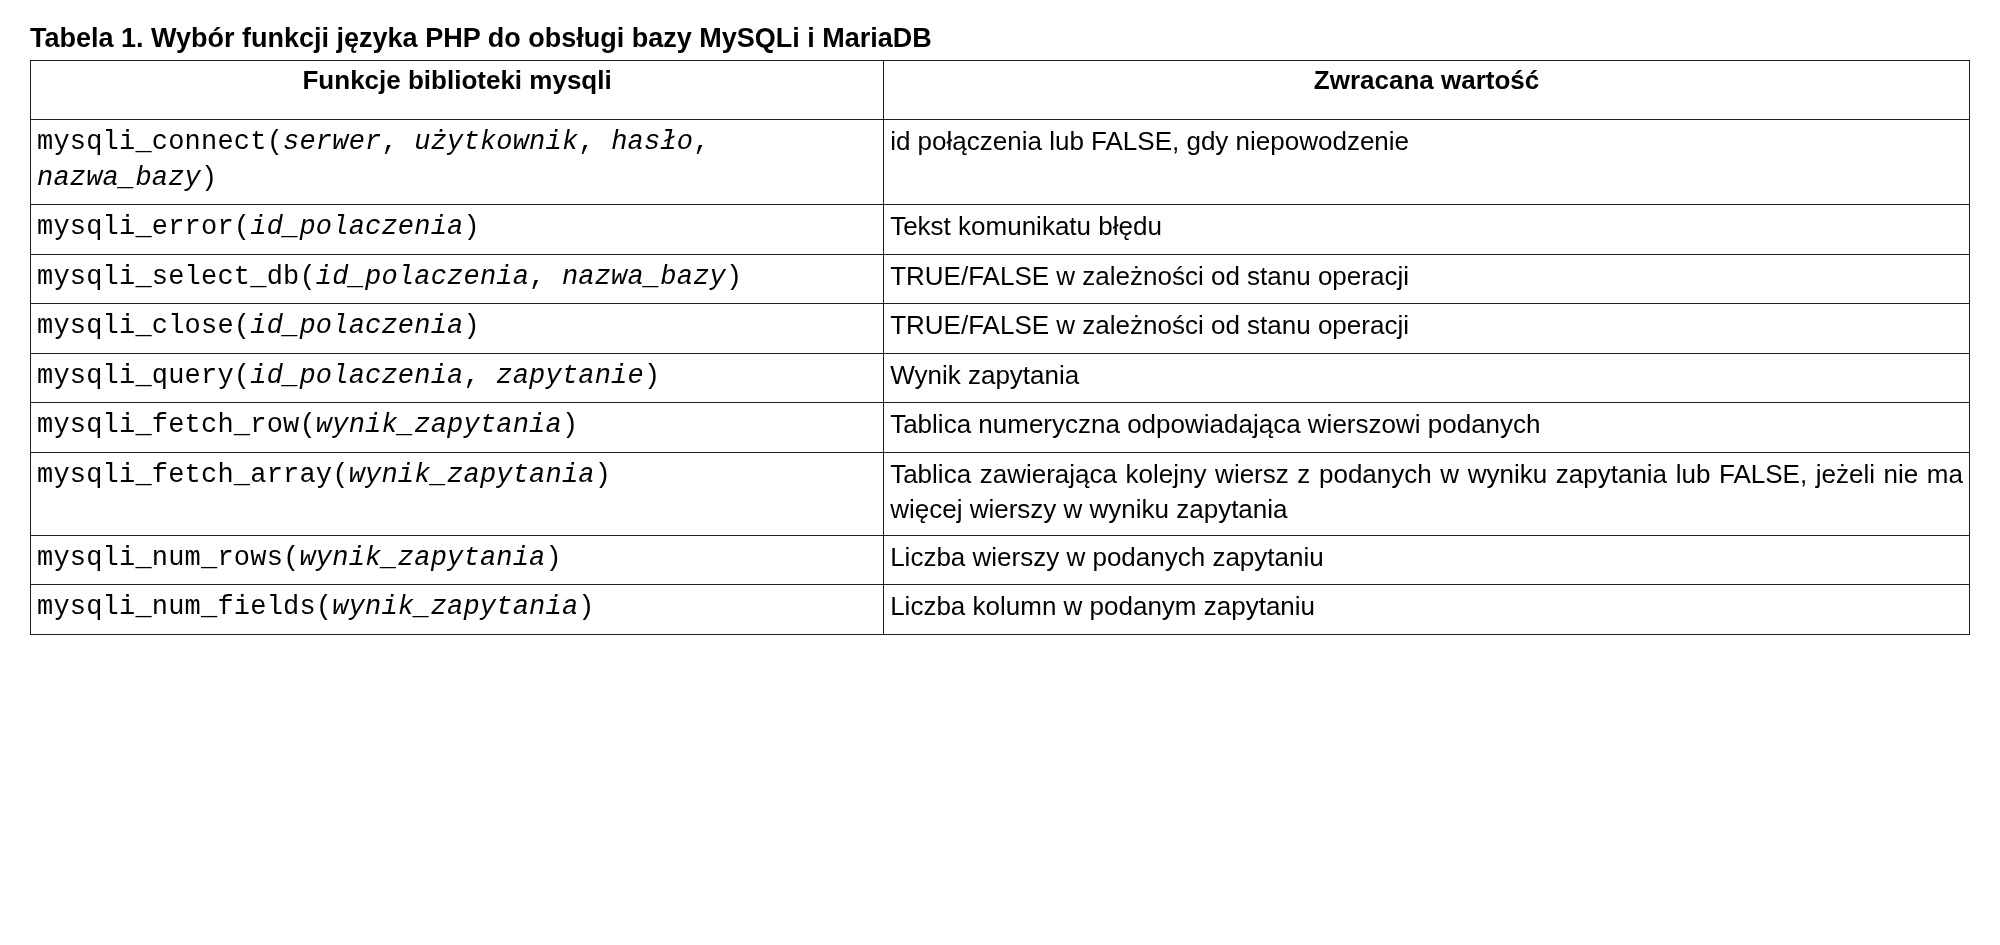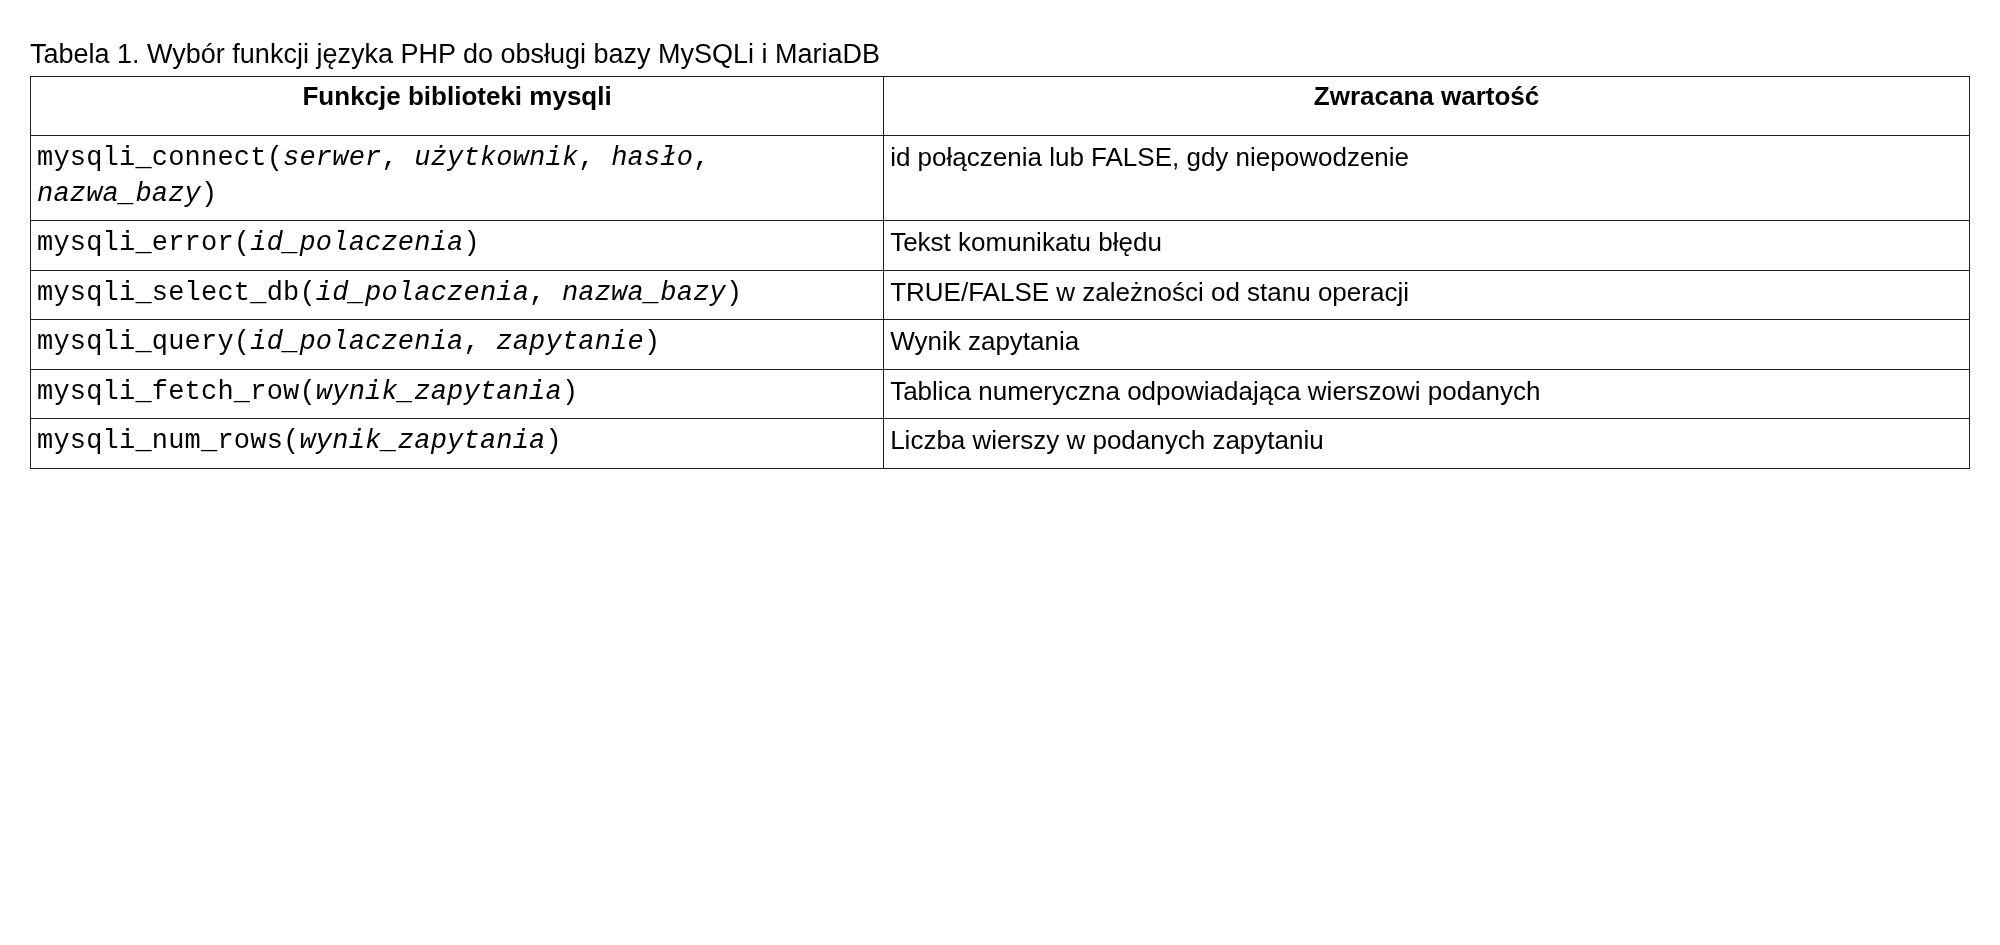--- a/index.html
+++ b/index.html
@@ -5,22 +5,22 @@
   body {
     margin: 0;
     padding: 20px 30px;
     background: #ffffff;
     font-family: Arial, Helvetica, sans-serif;
     color: #000000;
     font-size: 26px;
     line-height: 1.35;
   }
   .caption {
-    font-weight: 400;
-    margin: 16px 0 4px 0;
+    font-weight: 700;
+    margin: 0 0 4px 0;
     font-size: 27px;
   }
   table {
     border-collapse: collapse;
     width: 100%;
     table-layout: fixed;
     border-radius: 22px;
   }
   th, td {
     border: 1px solid #1f1f1f;
@@ -66,25 +66,37 @@
       </tr>
       <tr>
         <td class="mono"><span>mysqli_error(</span><span class="ital">id_polaczenia</span><span>)</span></td>
         <td>Tekst komunikatu błędu</td>
       </tr>
       <tr>
         <td class="mono"><span>mysqli_select_db(</span><span class="ital">id_polaczenia</span><span>, </span><span class="ital">nazwa_bazy</span><span>)</span></td>
         <td>TRUE/FALSE w zależności od stanu operacji</td>
       </tr>
       <tr>
+        <td class="mono"><span>mysqli_close(</span><span class="ital">id_polaczenia</span><span>)</span></td>
+        <td>TRUE/FALSE w zależności od stanu operacji</td>
+      </tr>
+      <tr>
         <td class="mono"><span>mysqli_query(</span><span class="ital">id_polaczenia</span><span>, </span><span class="ital">zapytanie</span><span>)</span></td>
         <td>Wynik zapytania</td>
       </tr>
       <tr>
         <td class="mono"><span>mysqli_fetch_row(</span><span class="ital">wynik_zapytania</span><span>)</span></td>
         <td class="justify">Tablica numeryczna odpowiadająca wierszowi podanych</td>
       </tr>
       <tr>
+        <td class="mono"><span>mysqli_fetch_array(</span><span class="ital">wynik_zapytania</span><span>)</span></td>
+        <td class="justify">Tablica zawierająca kolejny wiersz z podanych w wyniku zapytania lub FALSE, jeżeli nie ma więcej wierszy w wyniku zapytania</td>
+      </tr>
+      <tr>
         <td class="mono"><span>mysqli_num_rows(</span><span class="ital">wynik_zapytania</span><span>)</span></td>
         <td>Liczba wierszy w podanych zapytaniu</td>
+      </tr>
+      <tr>
+        <td class="mono"><span>mysqli_num_fields(</span><span class="ital">wynik_zapytania</span><span>)</span></td>
+        <td>Liczba kolumn w podanym zapytaniu</td>
       </tr>
     </tbody>
 </table>
 
 </body></html>

